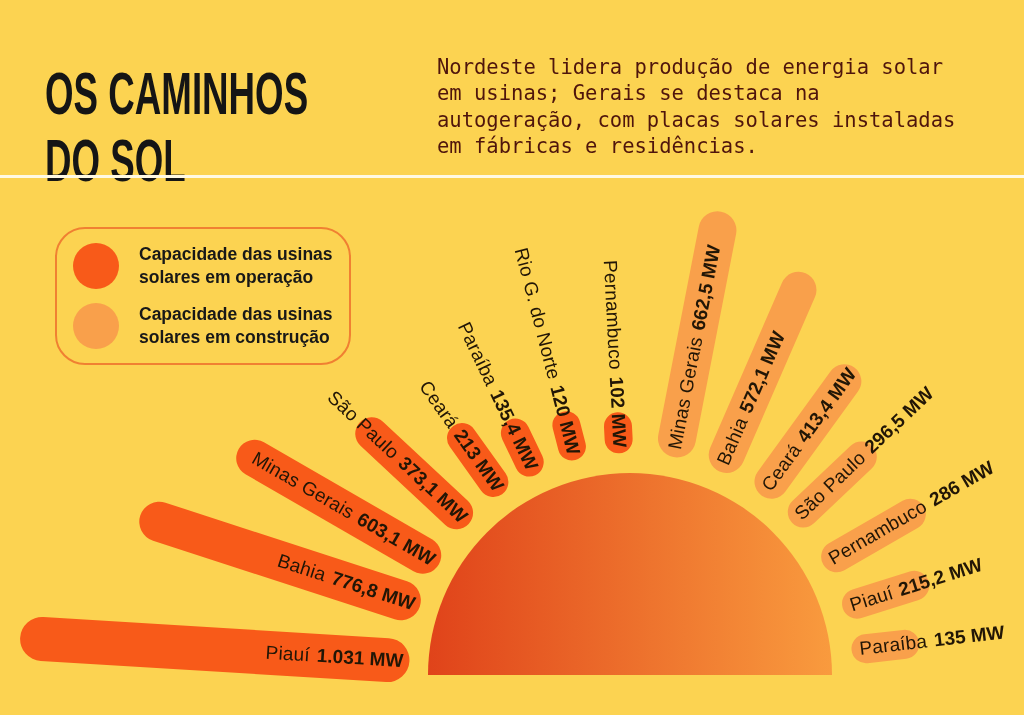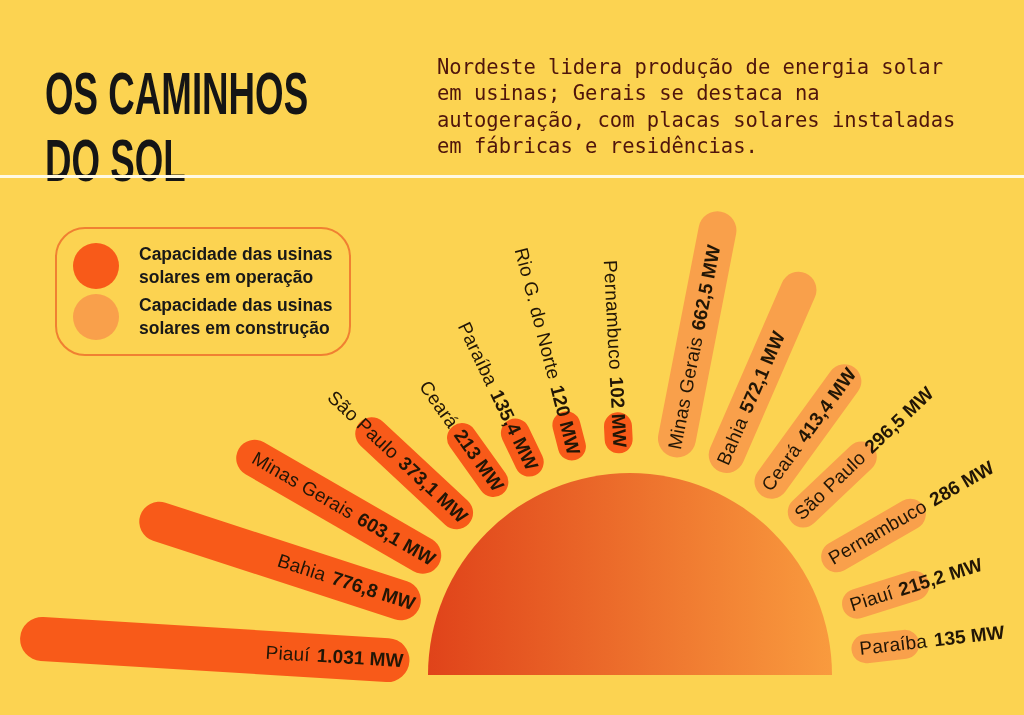--- a/index.html
+++ b/index.html
@@ -17,21 +17,21 @@
   .desc{
     position:absolute;left:437px;top:33px;width:578px;
     font-family:"DejaVu Sans Mono",monospace;
     font-size:20.5px;line-height:26.5px;color:#4F150C;white-space:pre-line;
   }
   .divider{position:absolute;left:0;top:175px;width:1024px;height:3px;background:#FFF9E3;}
   
   .legend{
     position:absolute;left:55px;top:227px;width:296px;box-sizing:border-box;
     border:2px solid #F08032;border-radius:30px;padding:14px 16px;
-    display:flex;flex-direction:column;gap:5px;
+    display:flex;flex-direction:column;gap:14px;
   }
   .legend-row{display:flex;align-items:center;gap:20px;}
   .legend-dot{width:46px;height:46px;border-radius:50%;flex:0 0 auto;}
   .legend-label{font-size:17.5px;font-weight:700;color:#181818;line-height:23px;white-space:pre-line;}
   
   .sun{position:absolute;left:428px;top:473px;width:404px;height:202px;border-radius:202px 202px 0 0;}
   .ray{position:absolute;}
   .ray-label{
     position:absolute;white-space:nowrap;height:26px;
     font-size:19px;line-height:26px;color:#221606;

